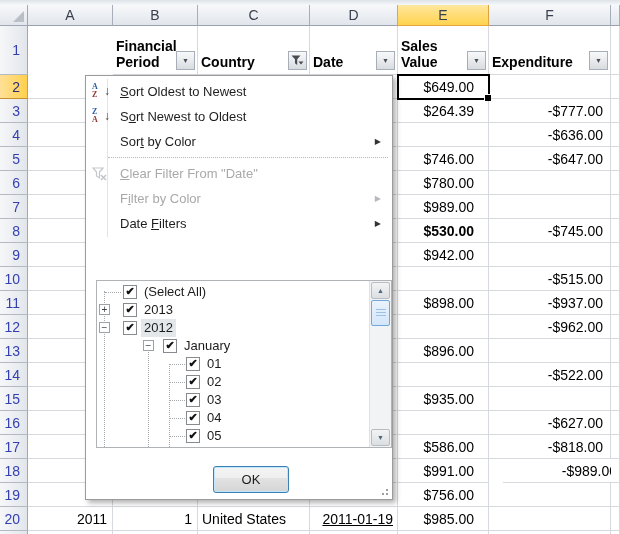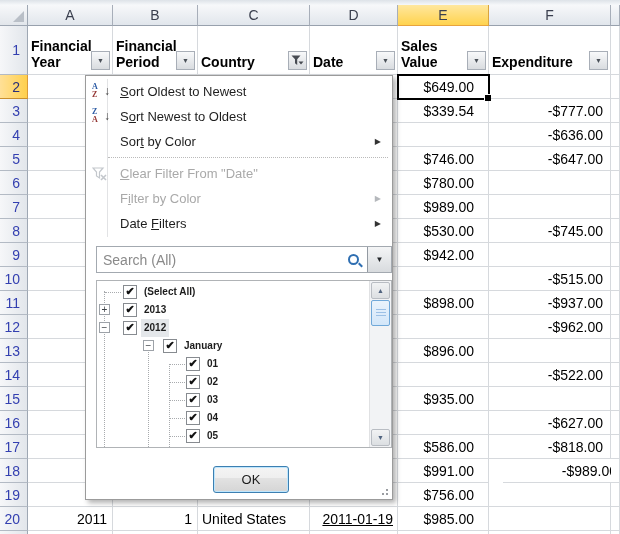--- a/index.html
+++ b/index.html
@@ -82,21 +82,21 @@
   
   #tree-box{position:absolute;left:10px;top:204px;width:296px;height:168px;box-sizing:border-box;
         background:#fff;border:1px solid #B0B3B6;overflow:hidden;}
   .titem{position:absolute;left:0;right:22px;height:18px;}
   .exp{position:absolute;width:11px;height:11px;box-sizing:border-box;border:1px solid #9DA2A8;background:#fff;
         z-index:2;display:flex;align-items:center;justify-content:center;
         font-size:10px;line-height:9px;color:#3E4348;}
   .cb{position:absolute;width:14px;height:14px;box-sizing:border-box;border:1px solid #878B90;background:#fff;
         z-index:2;display:flex;align-items:center;justify-content:center;}
   .cb .chk{font-size:11px;font-weight:bold;color:#111;line-height:1;margin-top:-1px;}
-  .tlabel{position:absolute;font-size:10px;line-height:18px;color:#1C1C1C;white-space:nowrap;padding:0 3px;font-weight:bold;}
+  .tlabel{position:absolute;font-size:13px;line-height:18px;color:#1C1C1C;white-space:nowrap;padding:0 3px;}
   .tlabel.hl{background:#E4E7EA;}
   .dotv{position:absolute;width:0;border-left:1px dotted #A8ABAE;z-index:1;}
   .doth{position:absolute;height:0;border-top:1px dotted #A8ABAE;z-index:1;}
   
   #tree-scroll{position:absolute;right:0;top:0;bottom:0;width:21px;background:#F2F3F5;border-left:1px solid #E0E1E3;}
   .sbtn{position:absolute;left:1px;width:19px;height:17px;box-sizing:border-box;
         background:linear-gradient(#F2F3F4,#DCDFE2);border:1px solid #B9BDC3;border-radius:2px;
         display:flex;align-items:center;justify-content:center;font-size:7px;color:#50637F;}
   #scroll-up{top:1px;} #scroll-down{bottom:1px;}
   #scroll-thumb{position:absolute;left:1px;top:19px;width:19px;height:26px;box-sizing:border-box;
@@ -152,21 +152,21 @@
       <div class="cell al-r pr5" style="left: 113px; top: 75px; width: 85px; height: 24px;"></div>
       <div class="cell al-l pl4" style="left: 198px; top: 75px; width: 112px; height: 24px;"></div>
       <div class="cell al-r pr4" style="left: 310px; top: 75px; width: 88px; height: 24px;"></div>
       <div class="cell al-r pr14" style="left: 398px; top: 75px; width: 91px; height: 24px;">$649.00</div>
       <div class="cell al-r pr7" style="left: 489px; top: 75px; width: 122px; height: 24px;"></div>
       <div class="cell al-l" style="left: 611px; top: 75px; width: 9px; height: 24px;"></div>
       <div class="cell al-r pr5" style="left: 28px; top: 99px; width: 85px; height: 24px;"></div>
       <div class="cell al-r pr5" style="left: 113px; top: 99px; width: 85px; height: 24px;"></div>
       <div class="cell al-l pl4" style="left: 198px; top: 99px; width: 112px; height: 24px;"></div>
       <div class="cell al-r pr4" style="left: 310px; top: 99px; width: 88px; height: 24px;"></div>
-      <div class="cell al-r pr14" style="left: 398px; top: 99px; width: 91px; height: 24px;">$339.54</div>
+      <div class="cell al-r pr14" style="left: 398px; top: 99px; width: 91px; height: 24px;">$264.39</div>
       <div class="cell al-r pr7" style="left: 489px; top: 99px; width: 122px; height: 24px;">-$777.00</div>
       <div class="cell al-l" style="left: 611px; top: 99px; width: 9px; height: 24px;"></div>
       <div class="cell al-r pr5" style="left: 28px; top: 123px; width: 85px; height: 24px;"></div>
       <div class="cell al-r pr5" style="left: 113px; top: 123px; width: 85px; height: 24px;"></div>
       <div class="cell al-l pl4" style="left: 198px; top: 123px; width: 112px; height: 24px;"></div>
       <div class="cell al-r pr4" style="left: 310px; top: 123px; width: 88px; height: 24px;"></div>
       <div class="cell al-r pr14" style="left: 398px; top: 123px; width: 91px; height: 24px;"></div>
       <div class="cell al-r pr7" style="left: 489px; top: 123px; width: 122px; height: 24px;">-$636.00</div>
       <div class="cell al-l" style="left: 611px; top: 123px; width: 9px; height: 24px;"></div>
       <div class="cell al-r pr5" style="left: 28px; top: 147px; width: 85px; height: 24px;"></div>
@@ -187,21 +187,21 @@
       <div class="cell al-r pr5" style="left: 113px; top: 195px; width: 85px; height: 24px;"></div>
       <div class="cell al-l pl4" style="left: 198px; top: 195px; width: 112px; height: 24px;"></div>
       <div class="cell al-r pr4" style="left: 310px; top: 195px; width: 88px; height: 24px;"></div>
       <div class="cell al-r pr14" style="left: 398px; top: 195px; width: 91px; height: 24px;">$989.00</div>
       <div class="cell al-r pr7" style="left: 489px; top: 195px; width: 122px; height: 24px;"></div>
       <div class="cell al-l" style="left: 611px; top: 195px; width: 9px; height: 24px;"></div>
       <div class="cell al-r pr5" style="left: 28px; top: 219px; width: 85px; height: 24px;"></div>
       <div class="cell al-r pr5" style="left: 113px; top: 219px; width: 85px; height: 24px;"></div>
       <div class="cell al-l pl4" style="left: 198px; top: 219px; width: 112px; height: 24px;"></div>
       <div class="cell al-r pr4" style="left: 310px; top: 219px; width: 88px; height: 24px;"></div>
-      <div class="cell al-r pr14" style="left: 398px; top: 219px; width: 91px; height: 24px;">$530.00</div>
+      <div class="cell al-r pr14" style="left: 398px; top: 219px; width: 91px; height: 24px; font-weight: bold;">$530.00</div>
       <div class="cell al-r pr7" style="left: 489px; top: 219px; width: 122px; height: 24px;">-$745.00</div>
       <div class="cell al-l" style="left: 611px; top: 219px; width: 9px; height: 24px;"></div>
       <div class="cell al-r pr5" style="left: 28px; top: 243px; width: 85px; height: 24px;"></div>
       <div class="cell al-r pr5" style="left: 113px; top: 243px; width: 85px; height: 24px;"></div>
       <div class="cell al-l pl4" style="left: 198px; top: 243px; width: 112px; height: 24px;"></div>
       <div class="cell al-r pr4" style="left: 310px; top: 243px; width: 88px; height: 24px;"></div>
       <div class="cell al-r pr14" style="left: 398px; top: 243px; width: 91px; height: 24px;">$942.00</div>
       <div class="cell al-r pr7" style="left: 489px; top: 243px; width: 122px; height: 24px;"></div>
       <div class="cell al-l" style="left: 611px; top: 243px; width: 9px; height: 24px;"></div>
       <div class="cell al-r pr5" style="left: 28px; top: 267px; width: 85px; height: 24px;"></div>
@@ -287,26 +287,20 @@
       <div class="cell al-r pr4" style="left: 310px; top: 531px; width: 88px; height: 24px;"></div>
       <div class="cell al-r pr14" style="left: 398px; top: 531px; width: 91px; height: 24px;"></div>
       <div class="cell al-r pr7" style="left: 489px; top: 531px; width: 122px; height: 24px;"></div>
       <div class="cell al-l" style="left: 611px; top: 531px; width: 9px; height: 24px;"></div>
     </div>
 
   <div class="corner">
       <div class="tri"></div>
     </div>
 
-  <div class="hcell hc-a">
-    <span>Financial Year</span>
-    <div class="fbtn">
-        <span class="da">▼</span>
-      </div>
-  </div>
   <div class="hcell hc-b">
     <span>Financial Period</span>
     <div class="fbtn">
         <span class="da">▼</span>
       </div>
   </div>
   <div class="hcell hc-c">
     <span>Country</span>
     <div class="fbtn">
       <svg width="13" height="12" viewBox="0 0 13 12">
@@ -358,27 +352,20 @@
         <div class="mitem" style="top: 53px;"><span><span>Sor</span><span class="key">t</span><span> by Color</span></span><span class="subarrow">▶</span></div>
         <div class="mitem dis" style="top: 85px;"><span><span></span><span class="key">C</span><span>lear Filter From "Date"</span></span><div class="micon"><svg width="16" height="15" viewBox="0 0 16 15">
         <path d="M1 1 L11 1 L7.5 5 L7.5 11 L4.5 9 L4.5 5 Z" fill="none" stroke="#C3C7CC" stroke-width="1.2"></path>
         <path d="M9 8 L14 13 M14 8 L9 13" stroke="#C3C7CC" stroke-width="1.6"></path>
             </svg></div></div>
         <div class="mitem dis" style="top: 110px;"><span><span>F</span><span class="key">i</span><span>lter by Color</span></span><span class="subarrow">▶</span></div>
         <div class="mitem" style="top: 135px;"><span><span>Date </span><span class="key">F</span><span>ilters</span></span><span class="subarrow">▶</span></div>
       </div>
     <div class="msep"></div>
 
-    <div id="search-box">
-      <input id="search-input" type="text" placeholder="Search (All)" style="">
-      <span class="mag"></span>
-      <div class="scombo">
-          <span>▼</span>
-        </div>
-    </div>
 
     <div id="tree-box">
       <div id="tree-items">
           <div class="dotv" style="left: 7px; top: 10px; height: 156px;"></div>
           <div class="dotv" style="left: 51px; top: 65px; height: 101px;"></div>
           <div class="dotv" style="left: 72px; top: 83px; height: 83px;"></div>
           <div class="doth" style="left: 8px; top: 11px; width: 16px;"></div>
           <div class="titem" style="top: 2px;">
             <div class="cb" style="left: 26px; top: 2px;">
               <span class="chk">✔</span>

